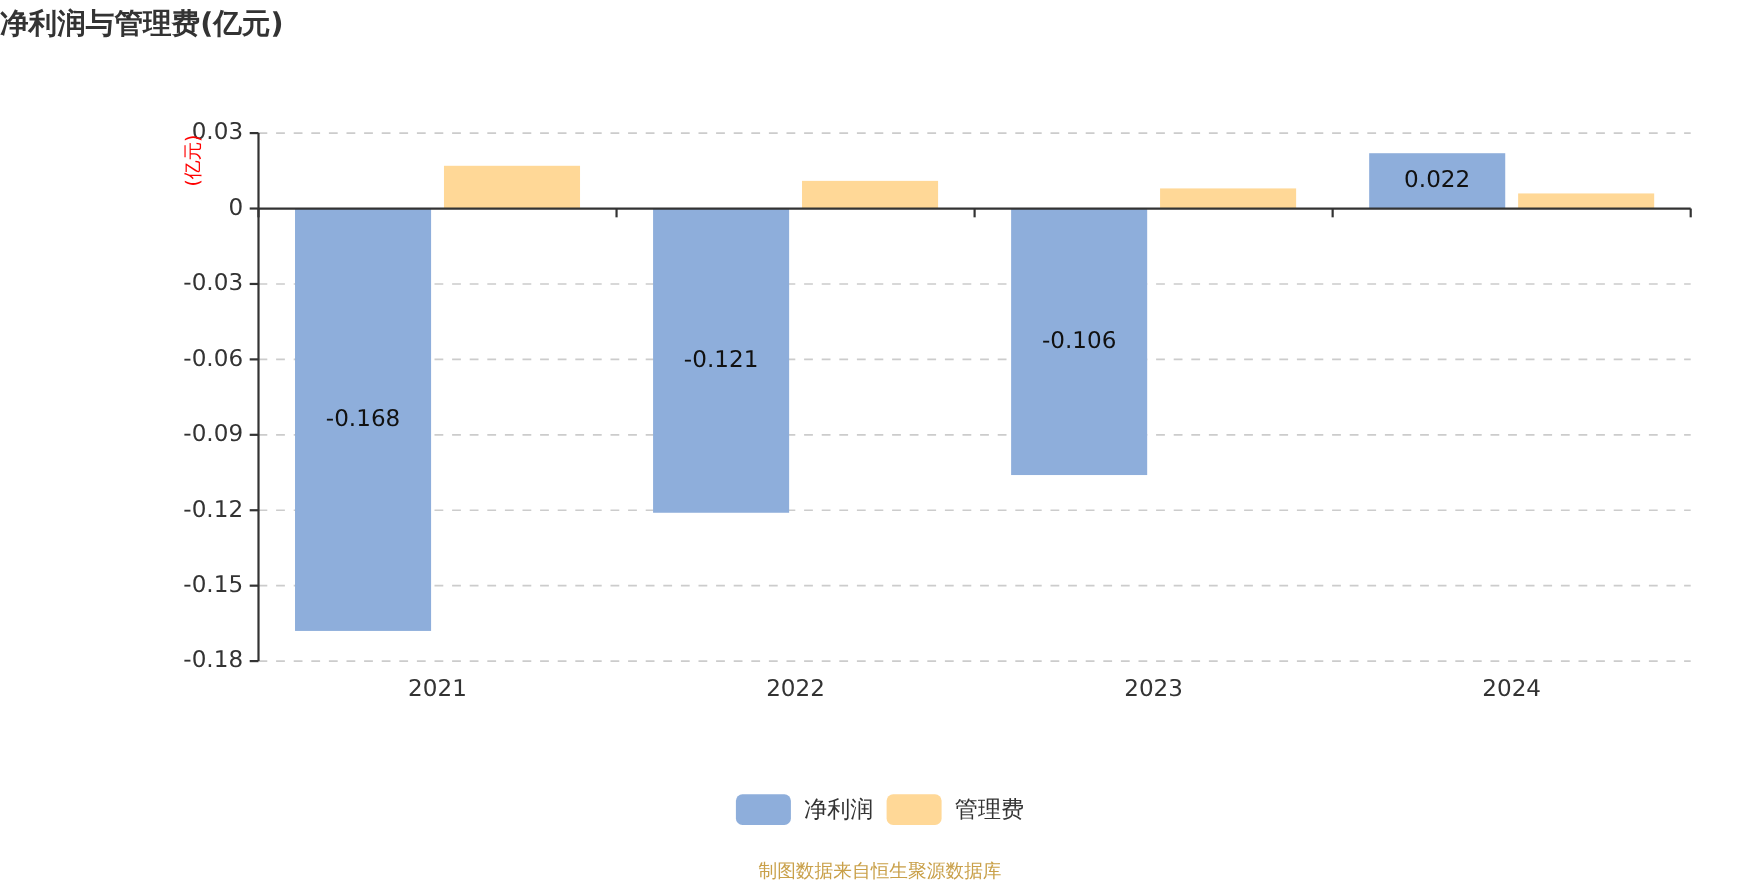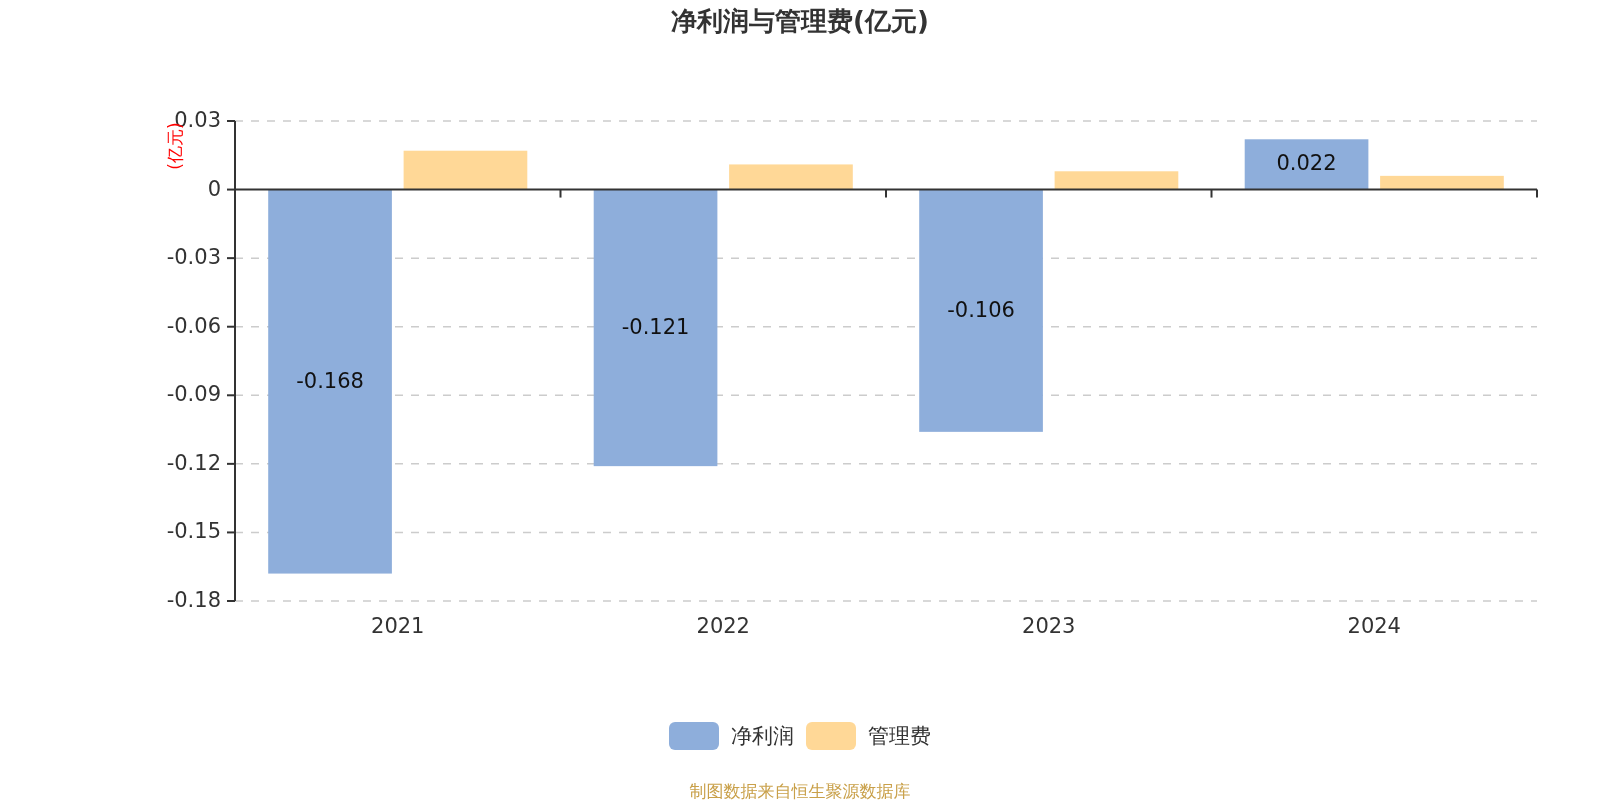--- a/index.html
+++ b/index.html
@@ -1,18 +1,18 @@
 <!DOCTYPE html>
 <html><head>
   <meta charset="utf-8">
   <style>
     html, body { margin: 0; padding: 0; background: #ffffff; }
     body { width: 1600px; height: 800px; position: relative; overflow: hidden;
            font-family: "DejaVu Sans", "Liberation Sans", sans-serif; }
-    .title { position: absolute; top: 4px; left: 0; width: 1600px; text-align: center;
+    .title { position: absolute; top: 4px; left: 0; width: 1600px; 
              font-size: 26px; font-weight: bold; color: #333333; }
     svg#chart { position: absolute; left: 0; top: 0; }
     .legend { position: absolute; top: 722px; left: 0; width: 1600px; display: flex;
               justify-content: center; gap: 12px; font-size: 21px; color: #333; }
     .legend-item { display: flex; align-items: center; gap: 12px; cursor: pointer; }
     .swatch { width: 50px; height: 28px; border-radius: 6px; display: inline-block; }
     .footer { position: absolute; top: 780px; left: 0; width: 1600px; text-align: center;
               font-size: 17px; color: #c9a049; }
   </style>
 </head>

